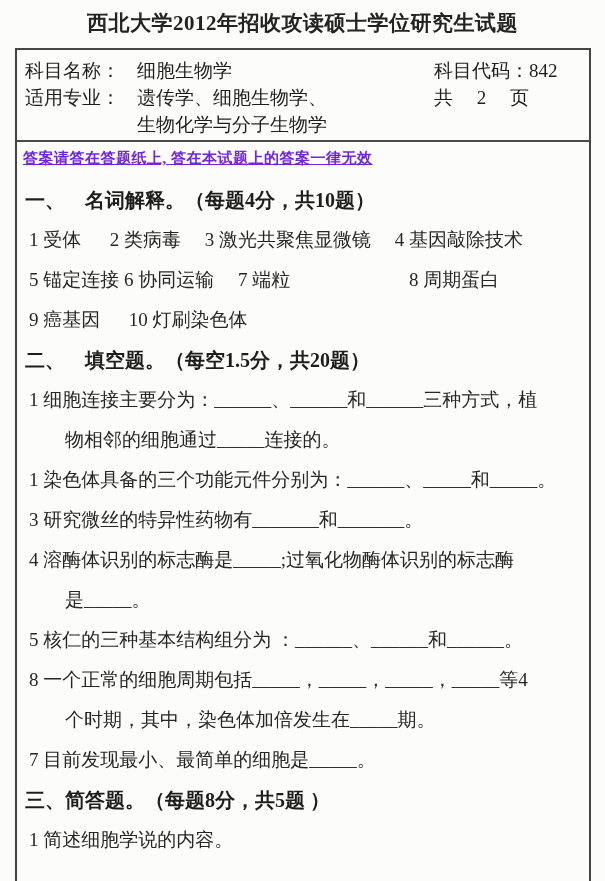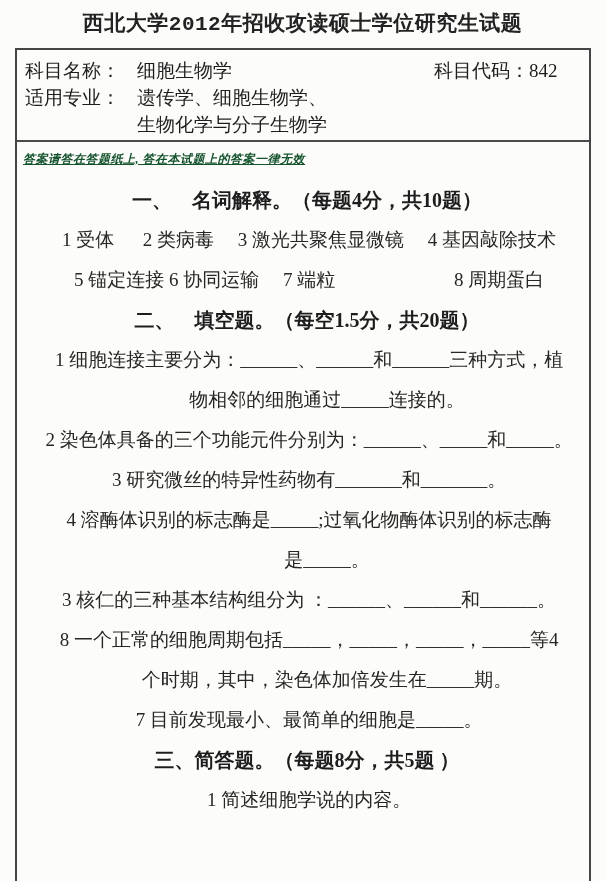--- a/index.html
+++ b/index.html
@@ -18,21 +18,20 @@
   .exam-title {
     position: absolute;
     top: 9px;
     left: 0;
     width: 100%;
     text-align: center;
     font-size: 21px;
     font-weight: 700;
     letter-spacing: 0.5px;
     color: #232323;
-    font-family: Liberation Mono, monospace;
   }
   .doc-box {
     position: absolute;
     left: 15px;
     top: 48px;
     width: 576px;
     height: 844px;
     border: 2px solid #454545;
     box-sizing: border-box;
     background: transparent;
@@ -56,32 +55,30 @@
     padding-left: 2px;
     margin-left: 33px;
   }
   
   .notice-row {
     padding: 7px 8px 0 6px;
     height: 36px;
     box-sizing: border-box;
   }
   .notice-text {
-    font-style: italic;
-    font-size: 12px;
+    font-size: 15px;
     font-weight: 600;
-    color: #14532d;
+    color: #6d28d9;
     text-decoration: underline;
     letter-spacing: 0.5px;
     white-space: pre;
   }
   
   .content {
     padding-top: 2px;
-    text-align: center;
   }
   .line {
     height: 40px;
     line-height: 40px;
     font-size: 19px;
     white-space: pre;
     overflow: hidden;
     color: #262626;
   }
   .line.head {
@@ -107,44 +104,46 @@
 
   <div class="header-block">
     <div class="meta-row">
       <span>科目名称：</span>
       <span>细胞生物学</span>
       <span class="meta-right"><span>科目代码：</span><span>842</span></span>
     </div>
     <div class="meta-row">
       <span>适用专业：</span>
       <span>遗传学、细胞生物学、</span>
+      <span class="meta-right">共　 2 　页</span>
     </div>
     <div class="meta-row">
       <span></span>
       <span>生物化学与分子生物学</span>
       <span class="meta-right"></span>
     </div>
   </div>
 
   <div class="notice-row">
     <span class="notice-text">答案请答在答题纸上, 答在本试题上的答案一律无效</span>
   </div>
 
   <div class="content">
     <div class="line head">一、　名词解释。（每题4分，共10题）</div>
     <div class="line item">1 受体　  2 类病毒　 3 激光共聚焦显微镜　 4 基因敲除技术</div>
     <div class="line item">5 锚定连接 6 协同运输　 7 端粒　　　　　　 8 周期蛋白</div>
+    <div class="line item">9 癌基因　  10 灯刷染色体</div>
     <div class="line head">二、　填空题。（每空1.5分，共20题）</div>
     <div class="line item">1 细胞连接主要分为：______、______和______三种方式，植</div>
     <div class="line cont">物相邻的细胞通过_____连接的。</div>
-    <div class="line item">2 染色体具备的三个功能元件分别为：______、_____和_____。</div>
+    <div class="line item">1 染色体具备的三个功能元件分别为：______、_____和_____。</div>
     <div class="line item">3 研究微丝的特异性药物有_______和_______。</div>
     <div class="line item">4 溶酶体识别的标志酶是_____;过氧化物酶体识别的标志酶</div>
     <div class="line cont">是_____。</div>
-    <div class="line item">3 核仁的三种基本结构组分为 ：______、______和______。</div>
+    <div class="line item">5 核仁的三种基本结构组分为 ：______、______和______。</div>
     <div class="line item">8 一个正常的细胞周期包括_____，_____，_____，_____等4</div>
     <div class="line cont">个时期，其中，染色体加倍发生在_____期。</div>
     <div class="line item">7 目前发现最小、最简单的细胞是_____。</div>
     <div class="line head">三、简答题。（每题8分，共5题 ）</div>
     <div class="line item">1 简述细胞学说的内容。</div>
   </div>
 
 </div>
 
 </body></html>

